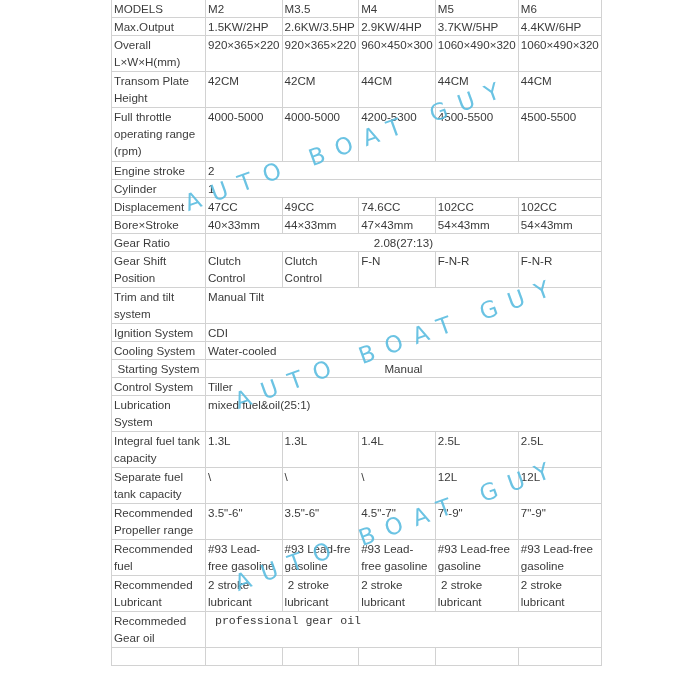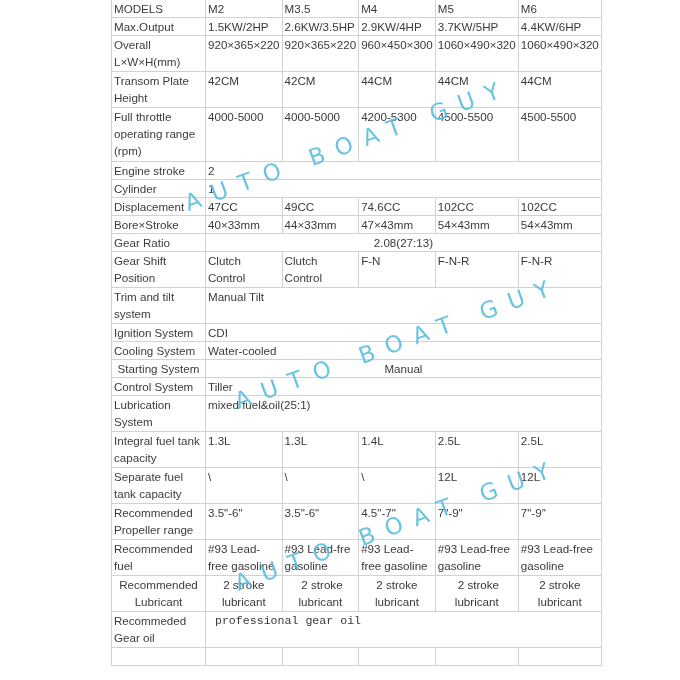--- a/index.html
+++ b/index.html
@@ -174,21 +174,21 @@
         <td class="val">7"-9"</td>
       </tr>
       <tr style="height: 36px;">
         <td class="label">Recommended fuel</td>
         <td class="val">#93 Lead-free gasoline</td>
         <td class="val">#93 Lead-fre gasoline</td>
         <td class="val">#93 Lead-free gasoline</td>
         <td class="val">#93 Lead-free gasoline</td>
         <td class="val">#93 Lead-free gasoline</td>
       </tr>
-      <tr style="height: 36px; text-align: center;">
+      <tr style="height: 36px;">
         <td class="label">Recommended Lubricant</td>
         <td class="val">2 stroke lubricant</td>
         <td class="val" style="white-space: pre-wrap;"> 2 stroke lubricant</td>
         <td class="val">2 stroke lubricant</td>
         <td class="val" style="white-space: pre-wrap;"> 2 stroke lubricant</td>
         <td class="val">2 stroke lubricant</td>
       </tr>
       <tr style="height: 36px;">
         <td class="label">Recommeded Gear oil</td>
         <td class="val" colspan="5" style="white-space: pre; font-family: Liberation Mono, monospace;"> professional gear oil</td>

